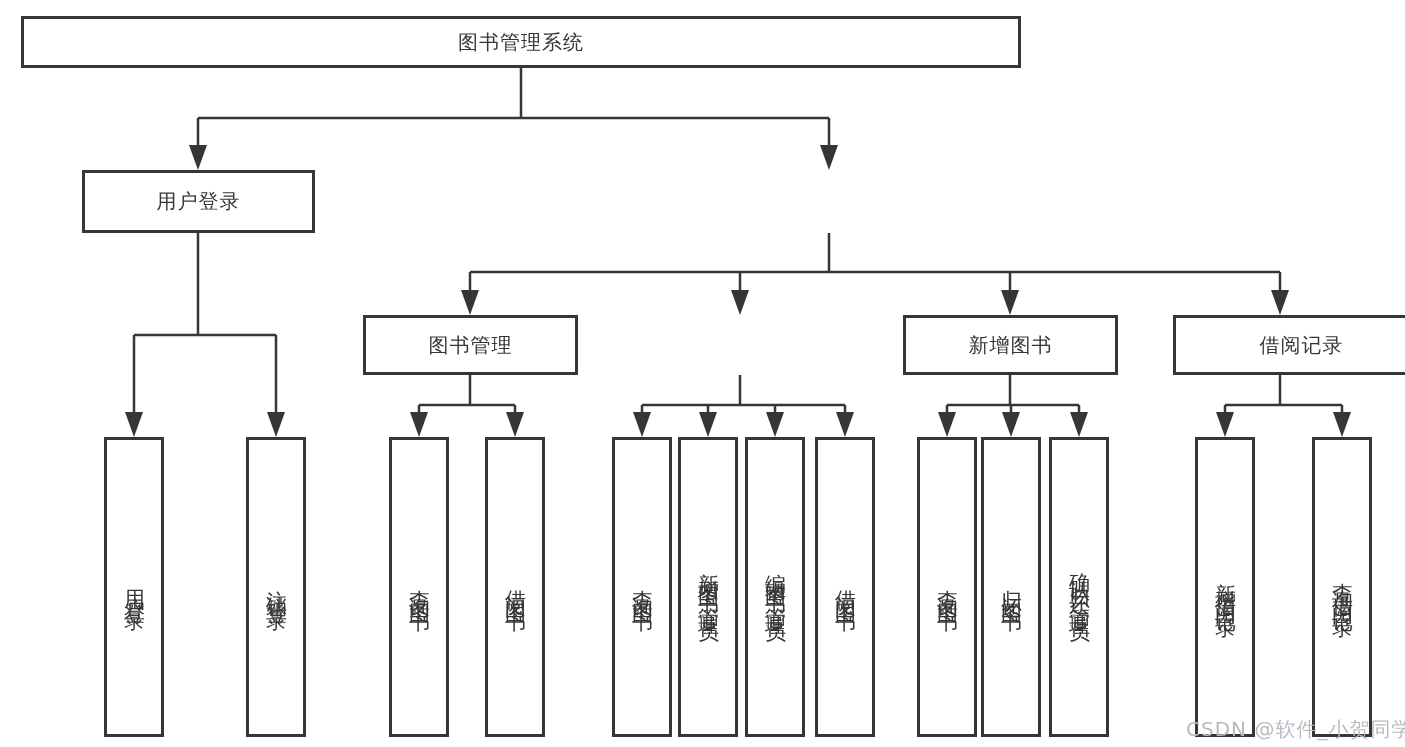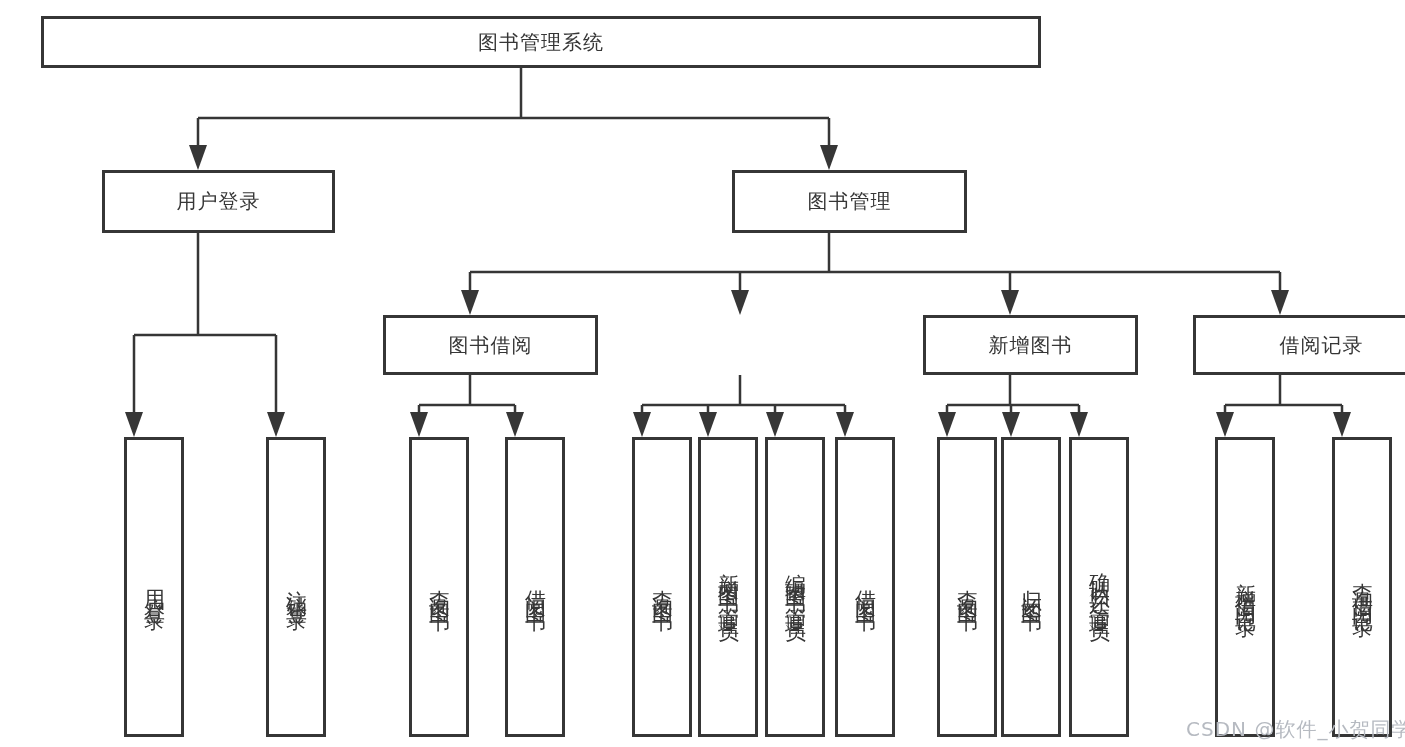--- a/index.html
+++ b/index.html
@@ -3,21 +3,21 @@
 <meta charset="utf-8">
 <style>
   html,body{margin:0;padding:0;background:#ffffff;}
   .stage{
     position:relative;width:1405px;height:747px;background:#ffffff;overflow:hidden;
     font-family:"DejaVu Sans","Liberation Sans",sans-serif;color:#363636;
   }
   .connectors{position:absolute;left:0;top:0;z-index:1;}
   .node{
     position:absolute;box-sizing:border-box;border:3px solid #363636;background:#ffffff;
-    display:flex;align-items:center;justify-content:center;z-index:2;margin-left:20px;
+    display:flex;align-items:center;justify-content:center;z-index:2;
   }
   .h{font-size:20px;letter-spacing:1px;white-space:nowrap;}
   .v{
     writing-mode:vertical-rl;text-orientation:mixed;
     font-size:21px;letter-spacing:7px;line-height:1;
   }
   .watermark{
     position:absolute;left:1186px;top:716px;z-index:3;
     font-size:20px;color:#b6bac1;letter-spacing:1px;white-space:nowrap;
   }
@@ -64,23 +64,22 @@
       <polygon points="1002,412 1020,412 1011,437"></polygon>
       <polygon points="1070,412 1088,412 1079,437"></polygon>
       <polygon points="1216,412 1234,412 1225,437"></polygon>
       <polygon points="1333,412 1351,412 1342,437"></polygon>
     </g>
   </svg>
 
   <div class="node h" style="left:21px;top:16px;width:1000px;height:52px">图书管理系统</div>
 
   <div class="node h" style="left:82px;top:170px;width:233px;height:63px">用户登录</div>
-  <div class="node h" style="left:712px;top:170px;width:235px;height:63px">图书管理</div>
 
-  <div class="node h" style="left:363px;top:315px;width:215px;height:60px">图书借阅</div>
+  <div class="node h" style="left:363px;top:315px;width:215px;height:60px">图书管理</div>
   <div class="node h" style="left:903px;top:315px;width:215px;height:60px">新增图书</div>
   <div class="node h" style="left:1173px;top:315px;width:257px;height:60px">借阅记录</div>
 
   <div class="node v" style="left:104px;top:437px;width:60px;height:300px">用户登录</div>
   <div class="node v" style="left:246px;top:437px;width:60px;height:300px">注销登录</div>
 
   <div class="node v" style="left:389px;top:437px;width:60px;height:300px">查询图书</div>
   <div class="node v" style="left:485px;top:437px;width:60px;height:300px">借阅图书</div>
 
   <div class="node v" style="left:612px;top:437px;width:60px;height:300px">查询图书</div>

